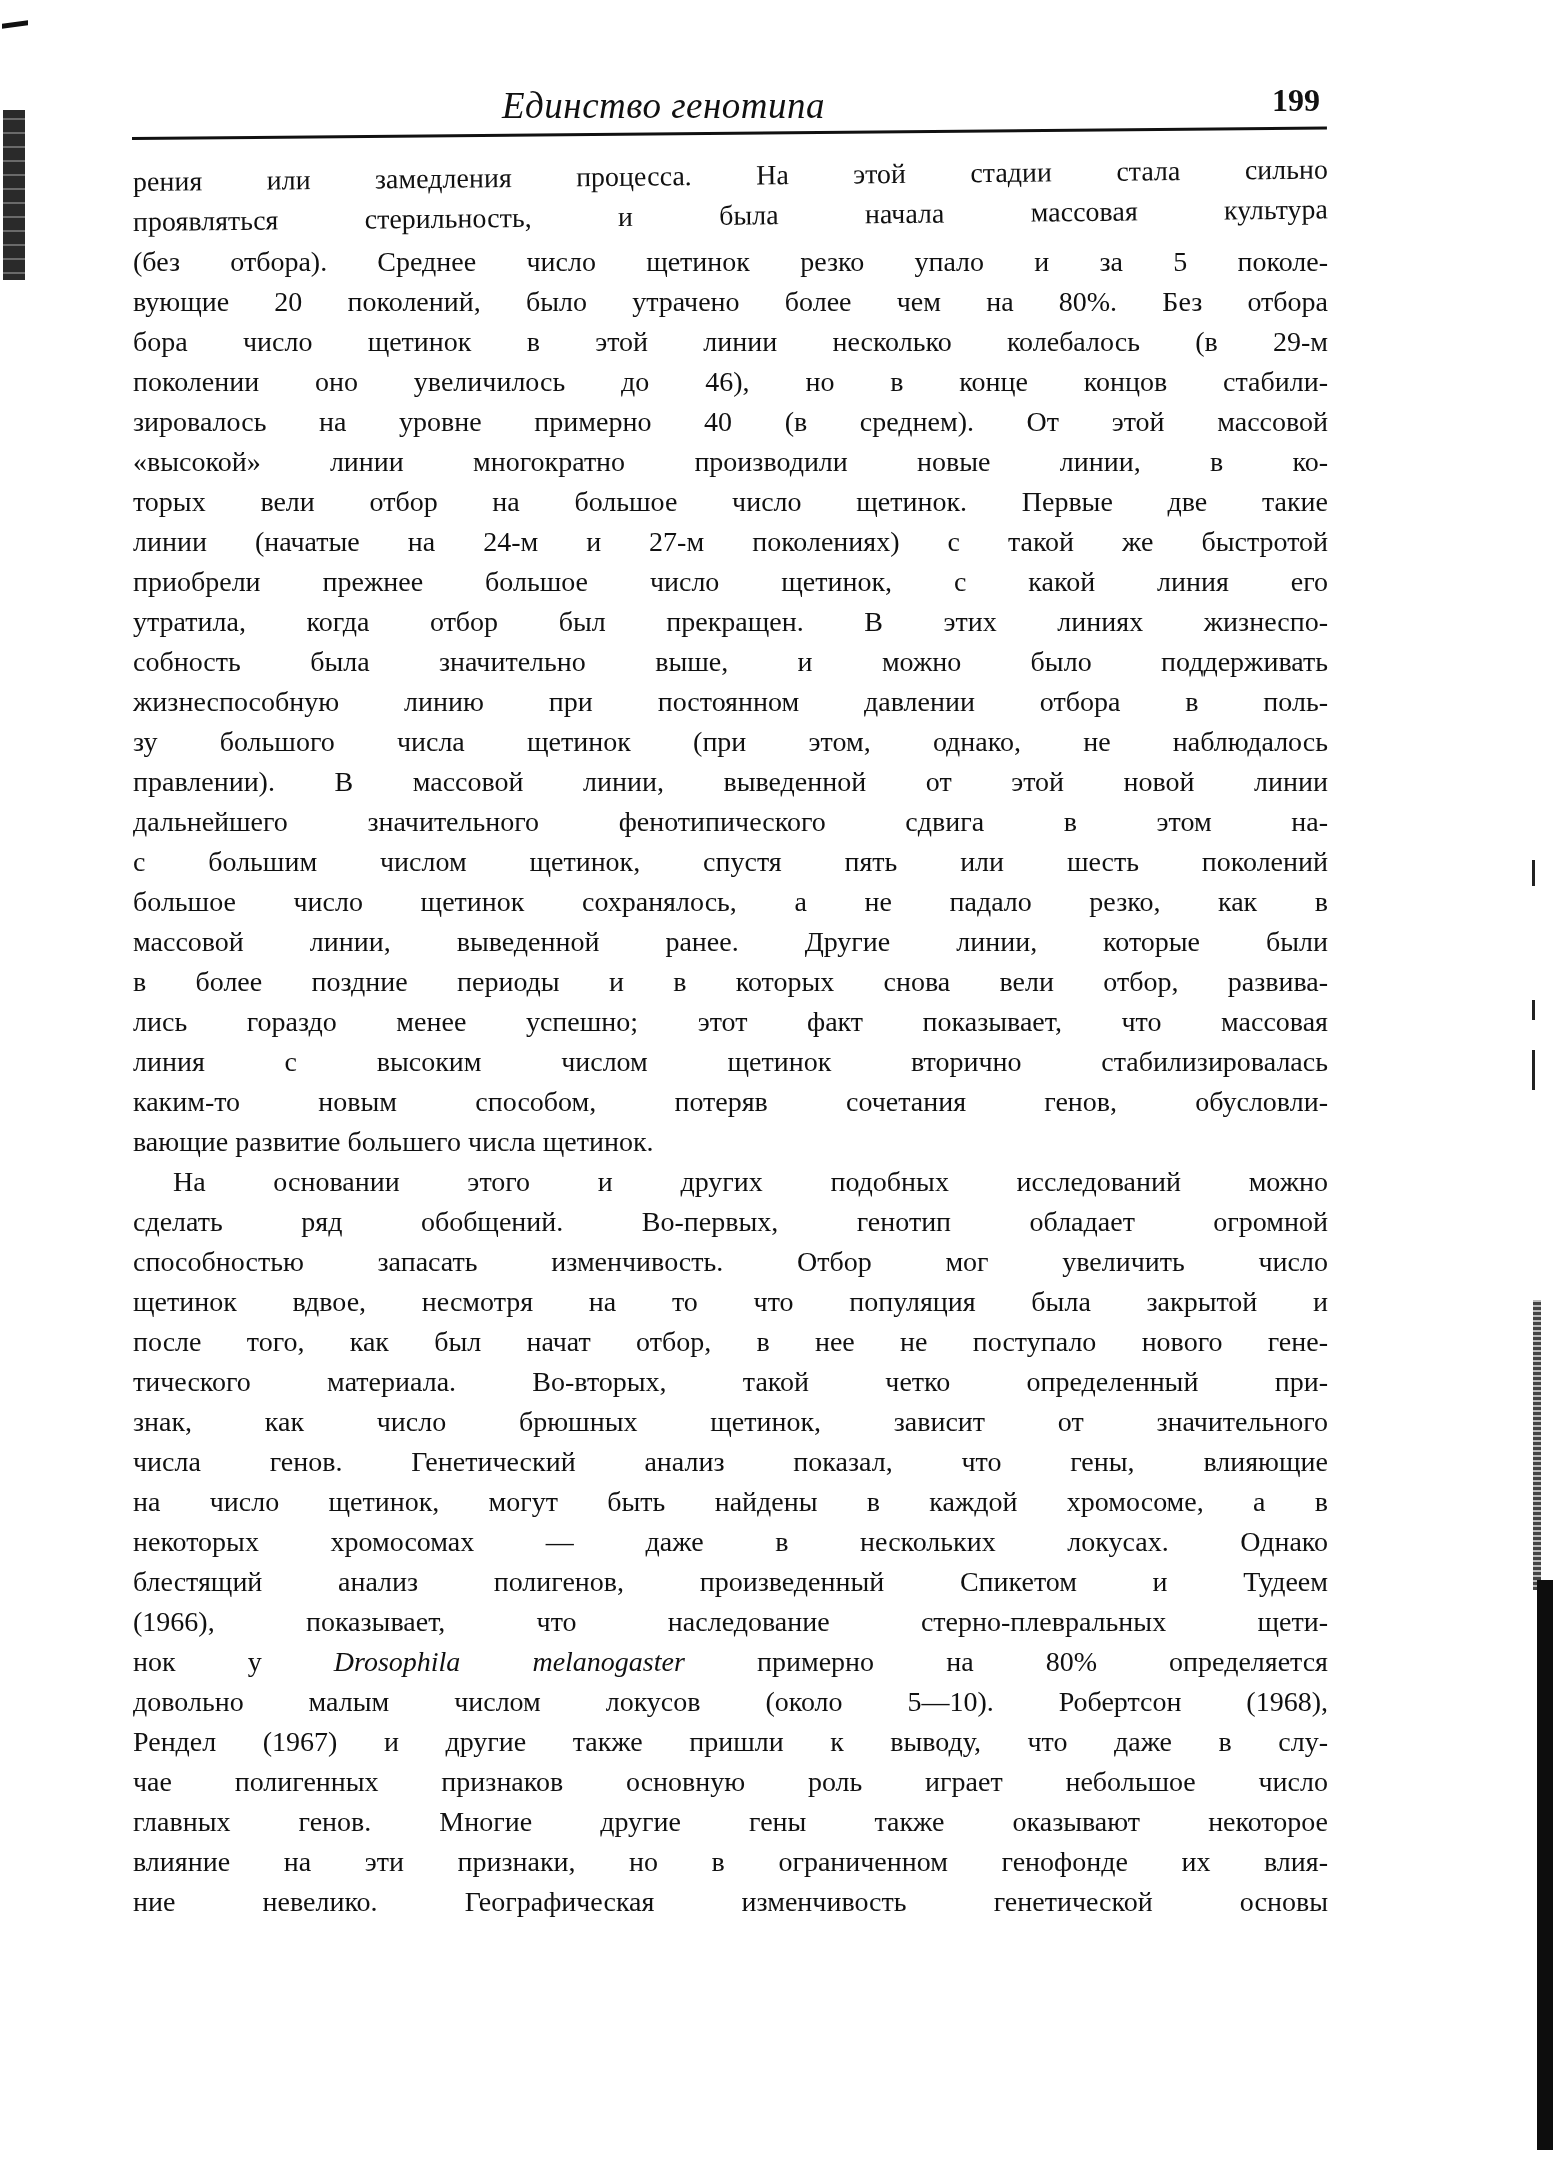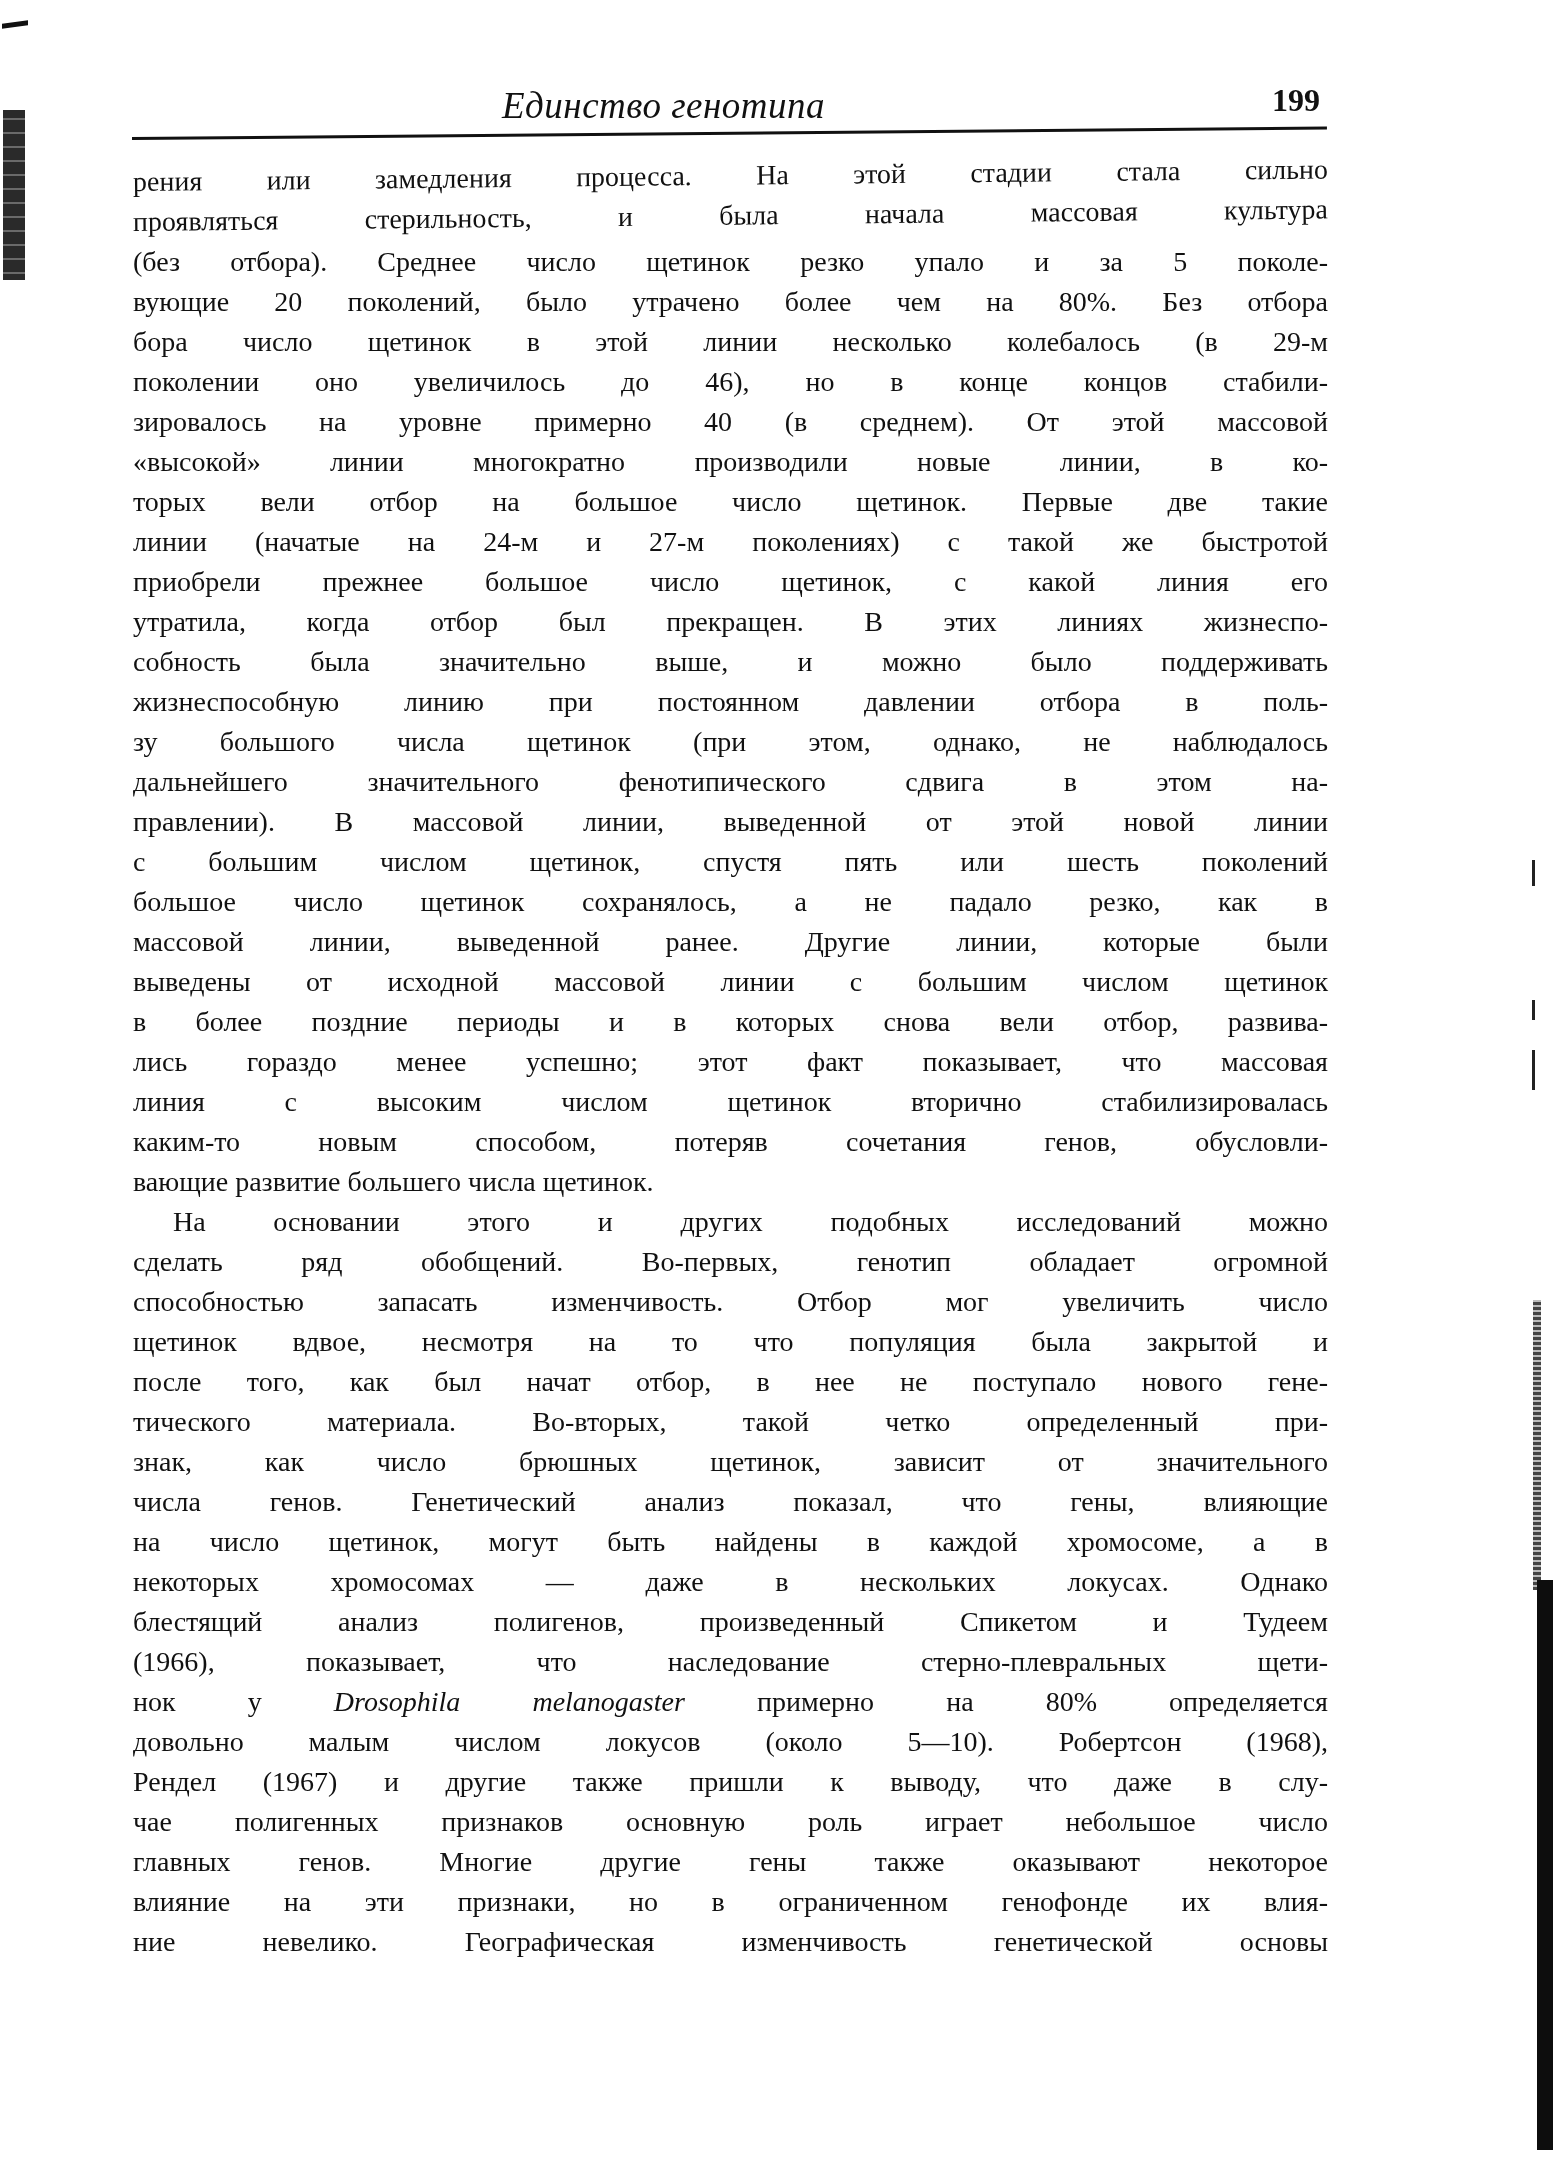--- a/index.html
+++ b/index.html
@@ -80,26 +80,25 @@
     <span class="line">поколении оно увеличилось до 46), но в конце концов стабили-</span>
     <span class="line">зировалось на уровне примерно 40 (в среднем). От этой массовой</span>
     <span class="line">«высокой» линии многократно производили новые линии, в ко-</span>
     <span class="line">торых вели отбор на большое число щетинок. Первые две такие</span>
     <span class="line">линии (начатые на 24-м и 27-м поколениях) с такой же быстротой</span>
     <span class="line">приобрели прежнее большое число щетинок, с какой линия его</span>
     <span class="line">утратила, когда отбор был прекращен. В этих линиях жизнеспо-</span>
     <span class="line">собность была значительно выше, и можно было поддерживать</span>
     <span class="line">жизнеспособную линию при постоянном давлении отбора в поль-</span>
     <span class="line">зу большого числа щетинок (при этом, однако, не наблюдалось</span>
+    <span class="line">правлении). В массовой линии, выведенной от этой новой линии</span>
     <span class="line">дальнейшего значительного фенотипического сдвига в этом на-</span>
-    <span class="line">правлении). В массовой линии, выведенной от этой новой линии</span>
     <span class="line">с большим числом щетинок, спустя пять или шесть поколений</span>
     <span class="line">большое число щетинок сохранялось, а не падало резко, как в</span>
     <span class="line">массовой линии, выведенной ранее. Другие линии, которые были</span>
-    <span class="line">выведены от исходной массовой линии с большим числом щетинок</span>
     <span class="line">в более поздние периоды и в которых снова вели отбор, развива-</span>
     <span class="line">лись гораздо менее успешно; этот факт показывает, что массовая</span>
     <span class="line">линия с высоким числом щетинок вторично стабилизировалась</span>
     <span class="line">каким-то новым способом, потеряв сочетания генов, обусловли-</span>
     <span class="line last">вающие развитие большего числа щетинок.</span>
   </div>
   <div>
     <span class="line indent">На основании этого и других подобных исследований можно</span>
     <span class="line">сделать ряд обобщений. Во-первых, генотип обладает огромной</span>
     <span class="line">способностью запасать изменчивость. Отбор мог увеличить число</span>

